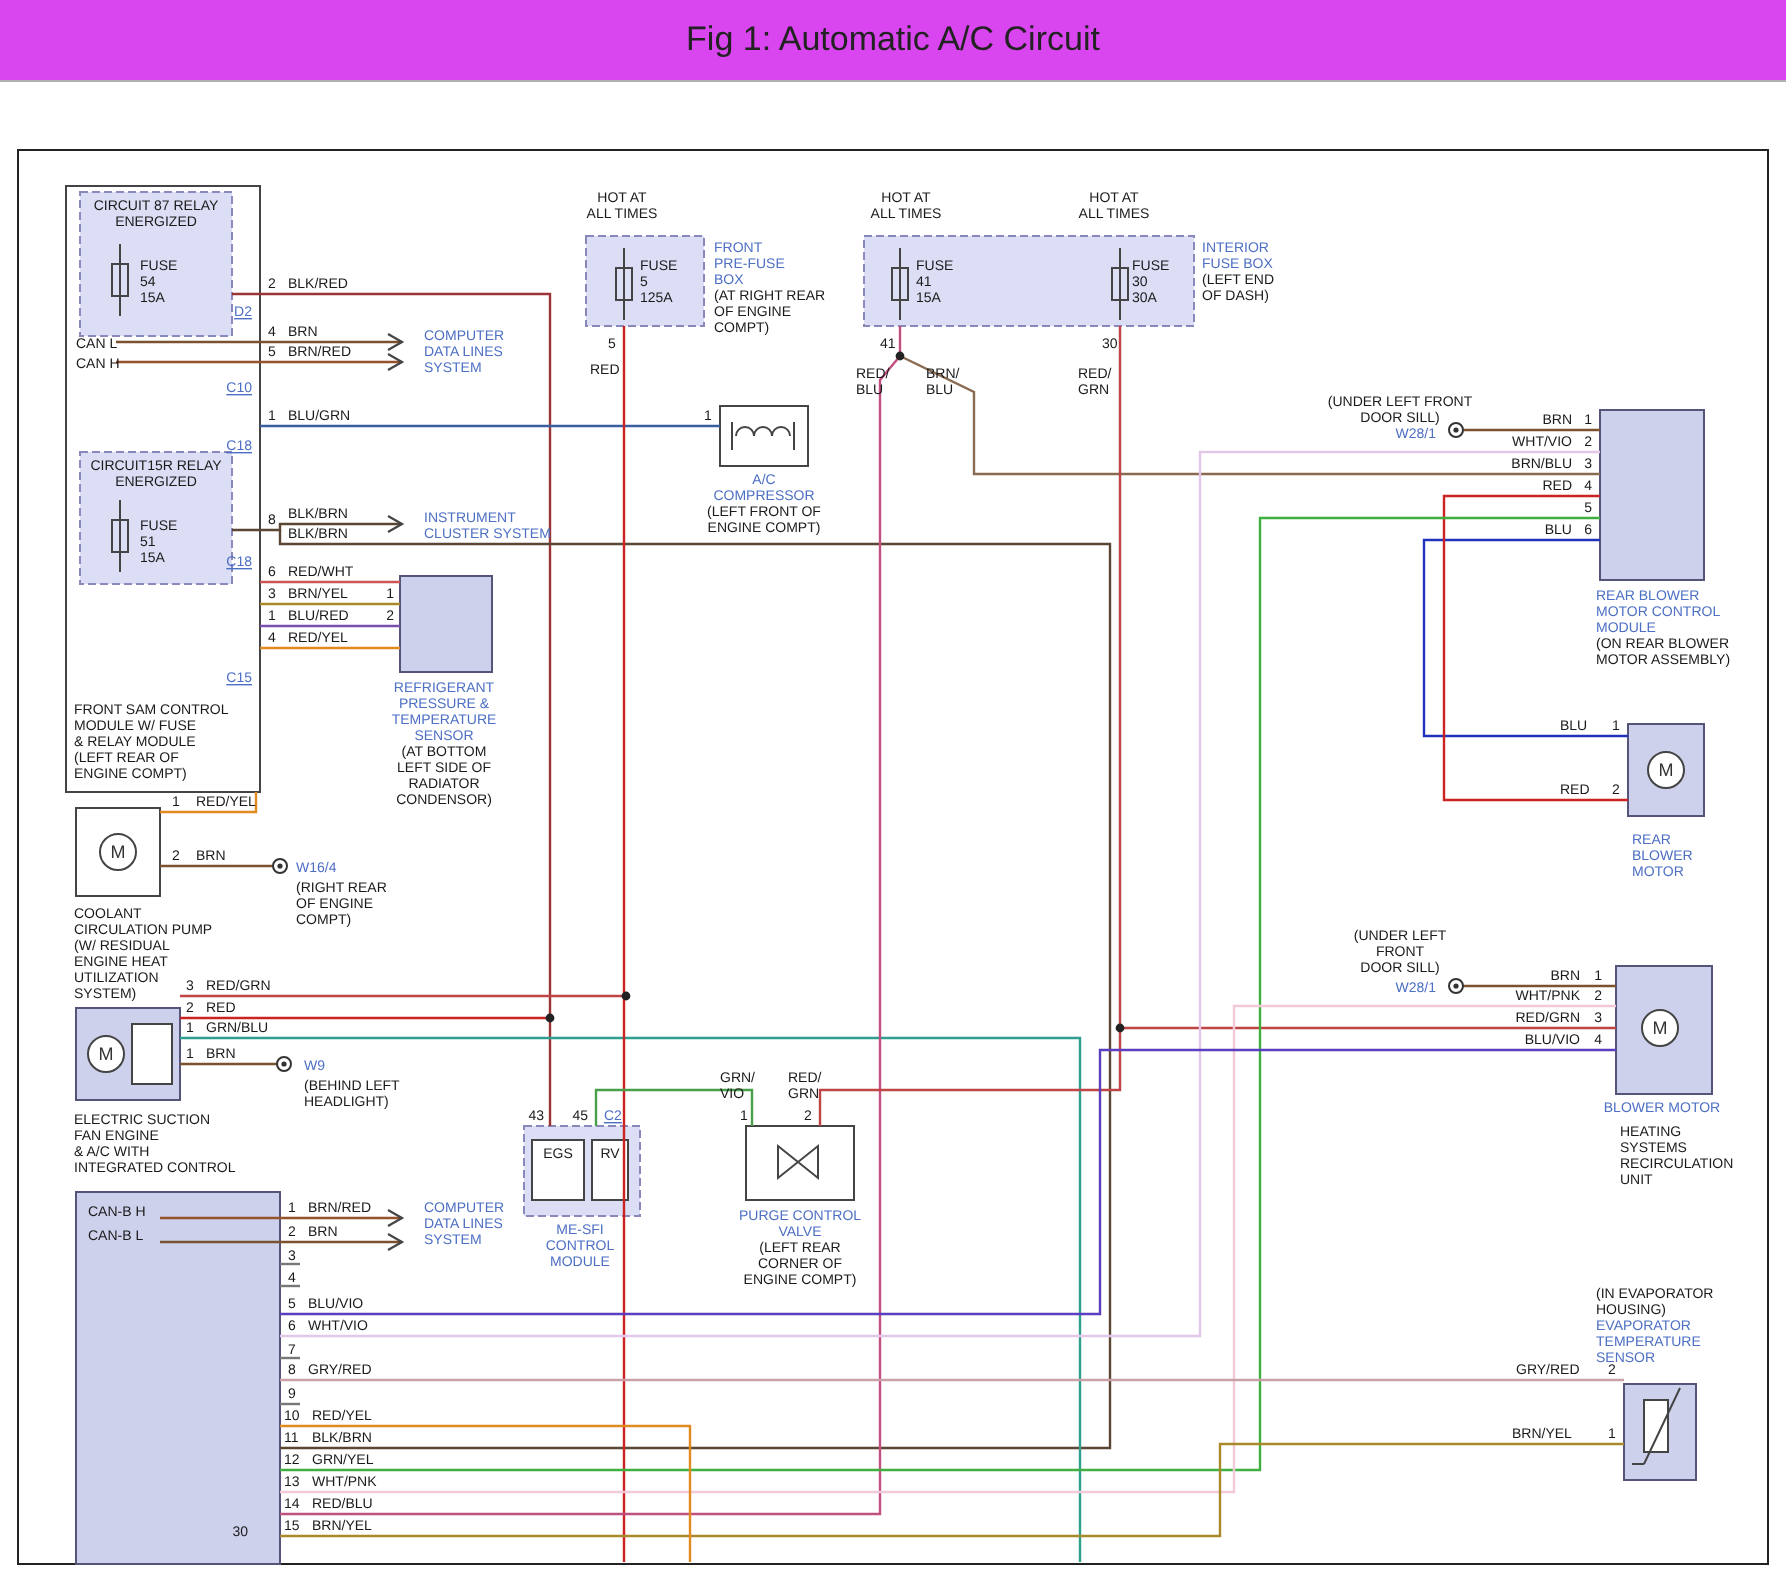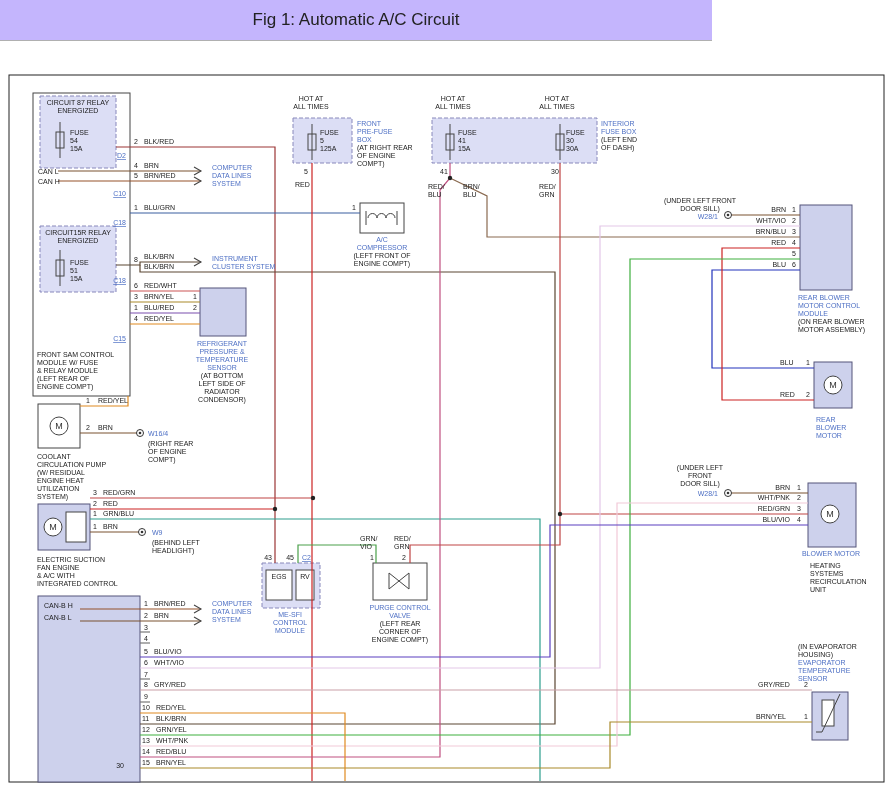--- a/index.html
+++ b/index.html
@@ -1,19 +1,19 @@
 <!DOCTYPE html>
 <html><head>
 <meta charset="utf-8">
 <style>
   html,body{margin:0;padding:0;background:#ffffff;}
   body{width:893px;height:794px;position:relative;overflow:hidden;
        font-family:"Liberation Sans", sans-serif;}
-  .titlebar{position:absolute;top:0;left:0;width:712px;height:40px;
-    background:#c4b5fd;border-bottom:1px solid #b0b0b0;
+  .titlebar{position:absolute;top:0;left:0;width:893px;height:40px;
+    background:#d946ef;border-bottom:1px solid #b0b0b0;
     display:flex;align-items:center;justify-content:center;}
   .titlebar h1{margin:0;font-size:17px;font-weight:400;color:#222;
     font-family:"Liberation Sans", sans-serif;}
   #wiring-svg{position:absolute;top:0;left:0;}
   text{font-family:"Liberation Sans", sans-serif;}
 </style>
 </head>
 <body>
 
 <div class="titlebar">

